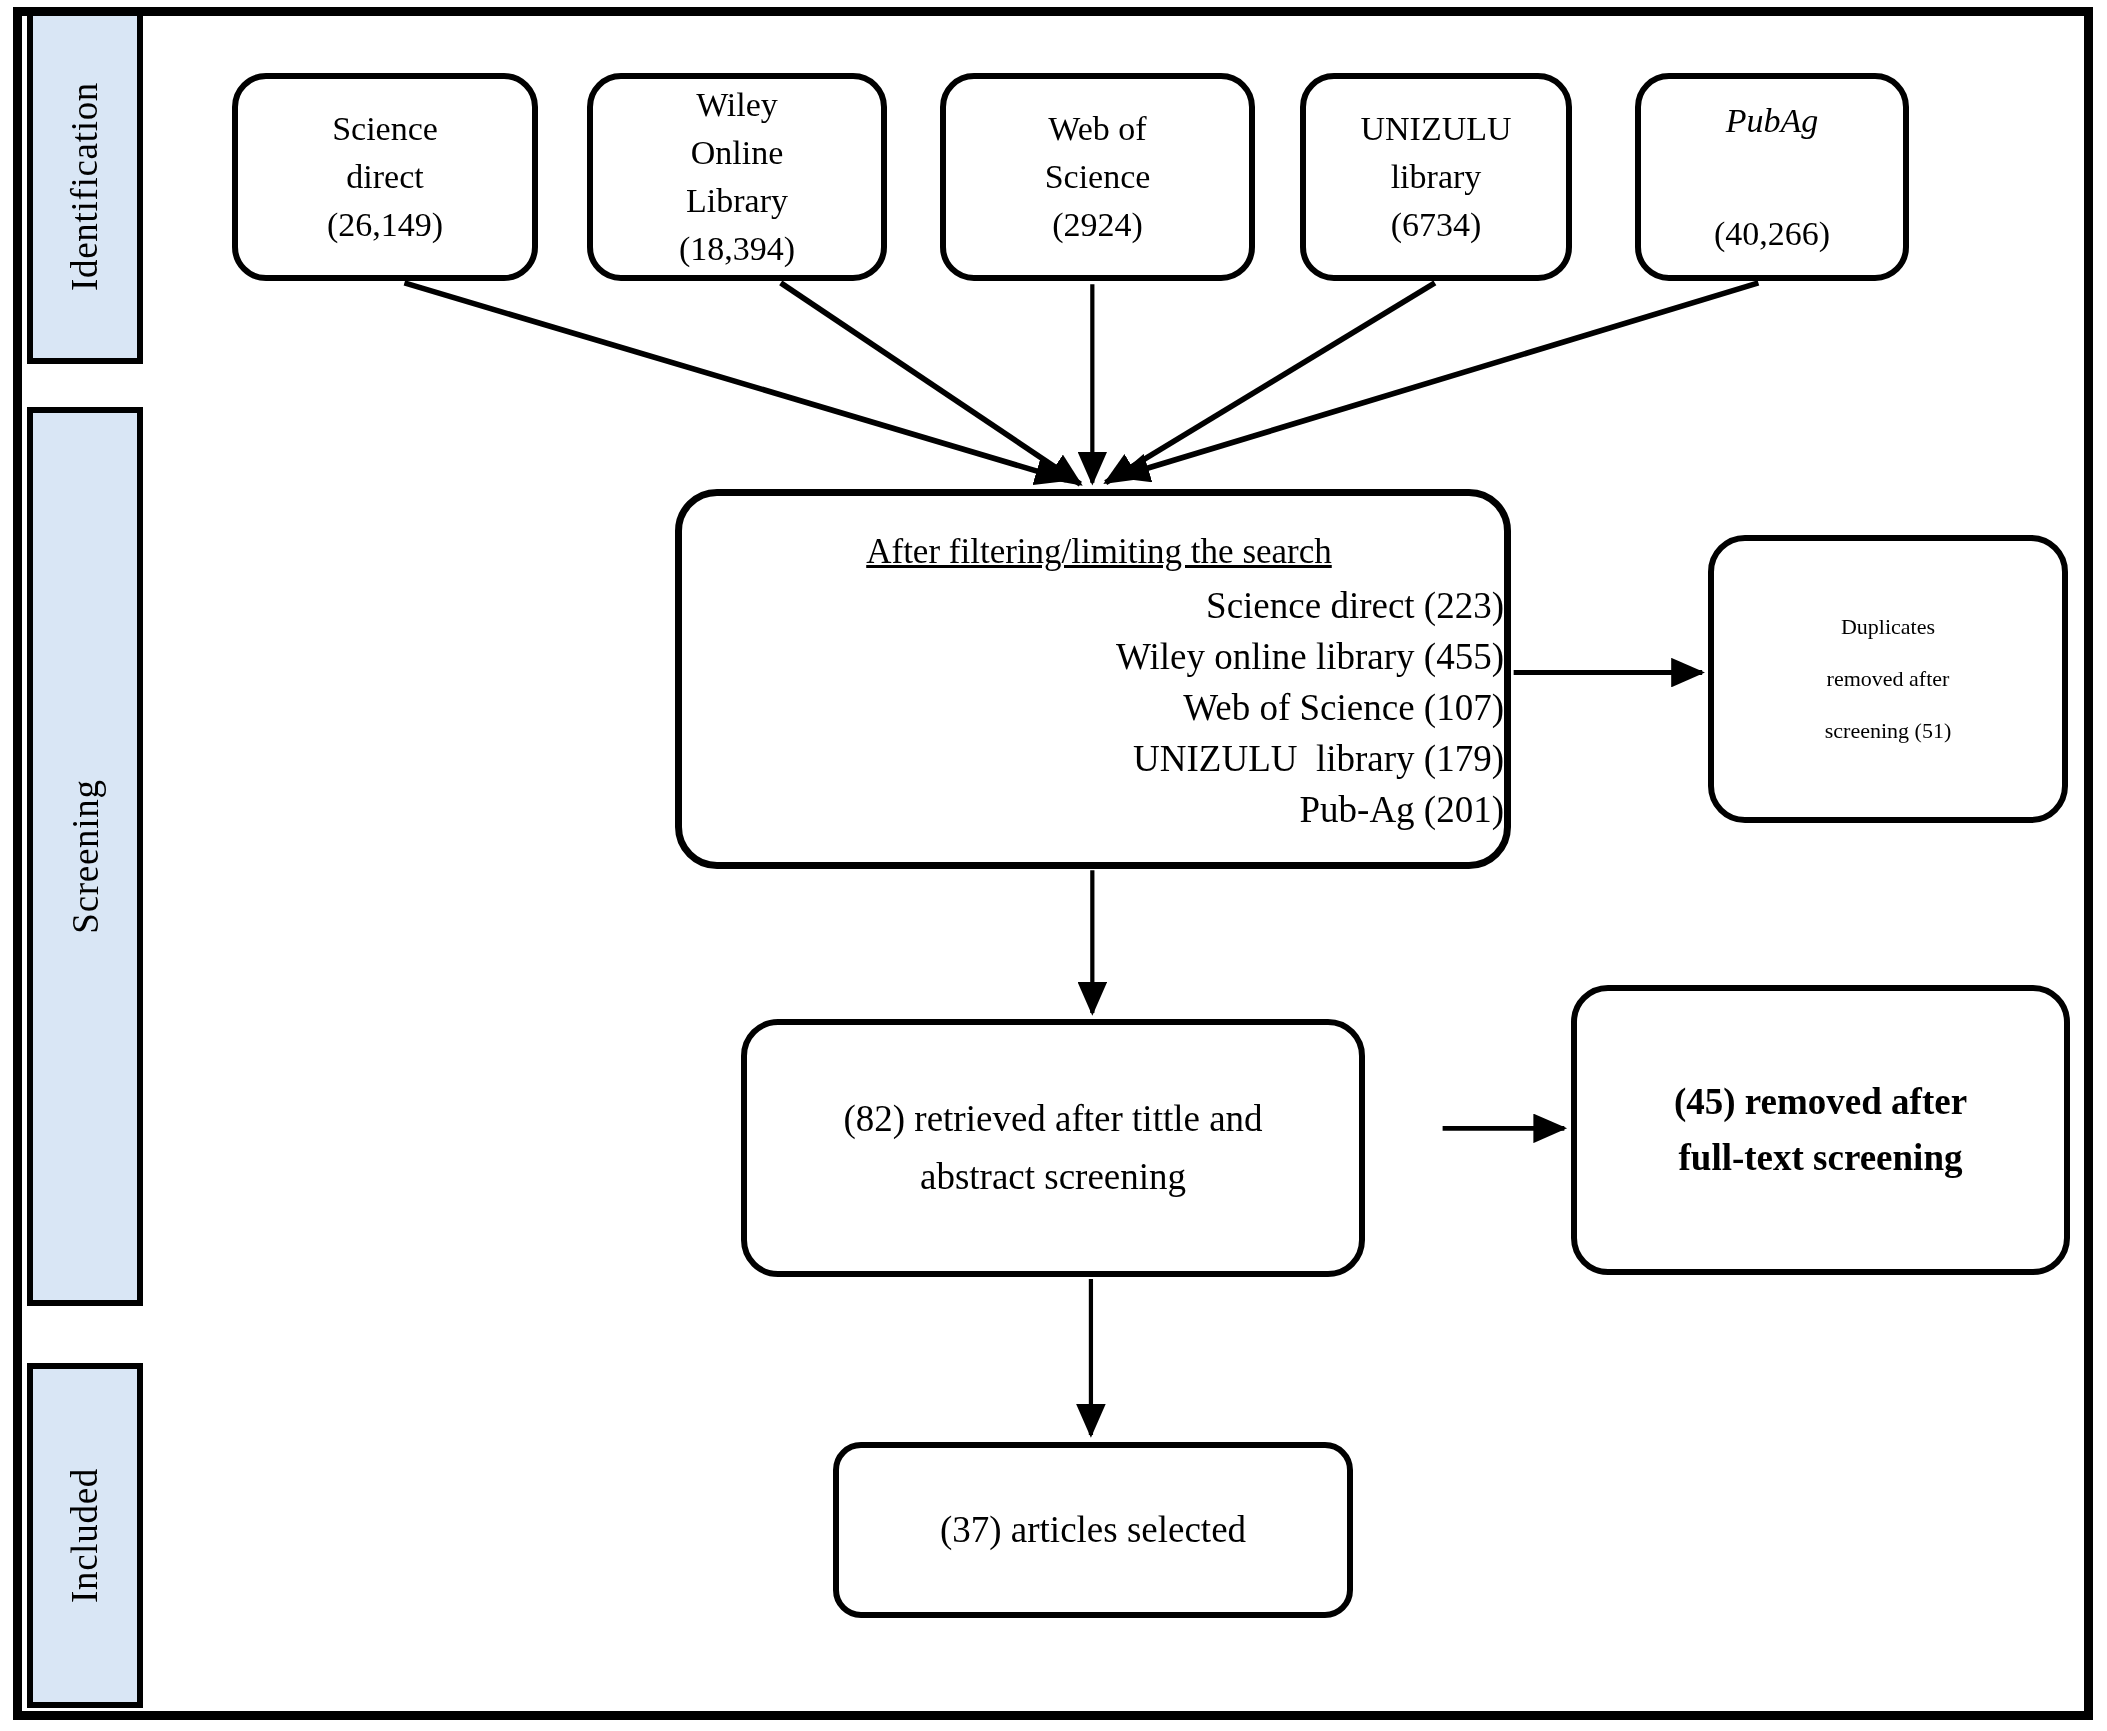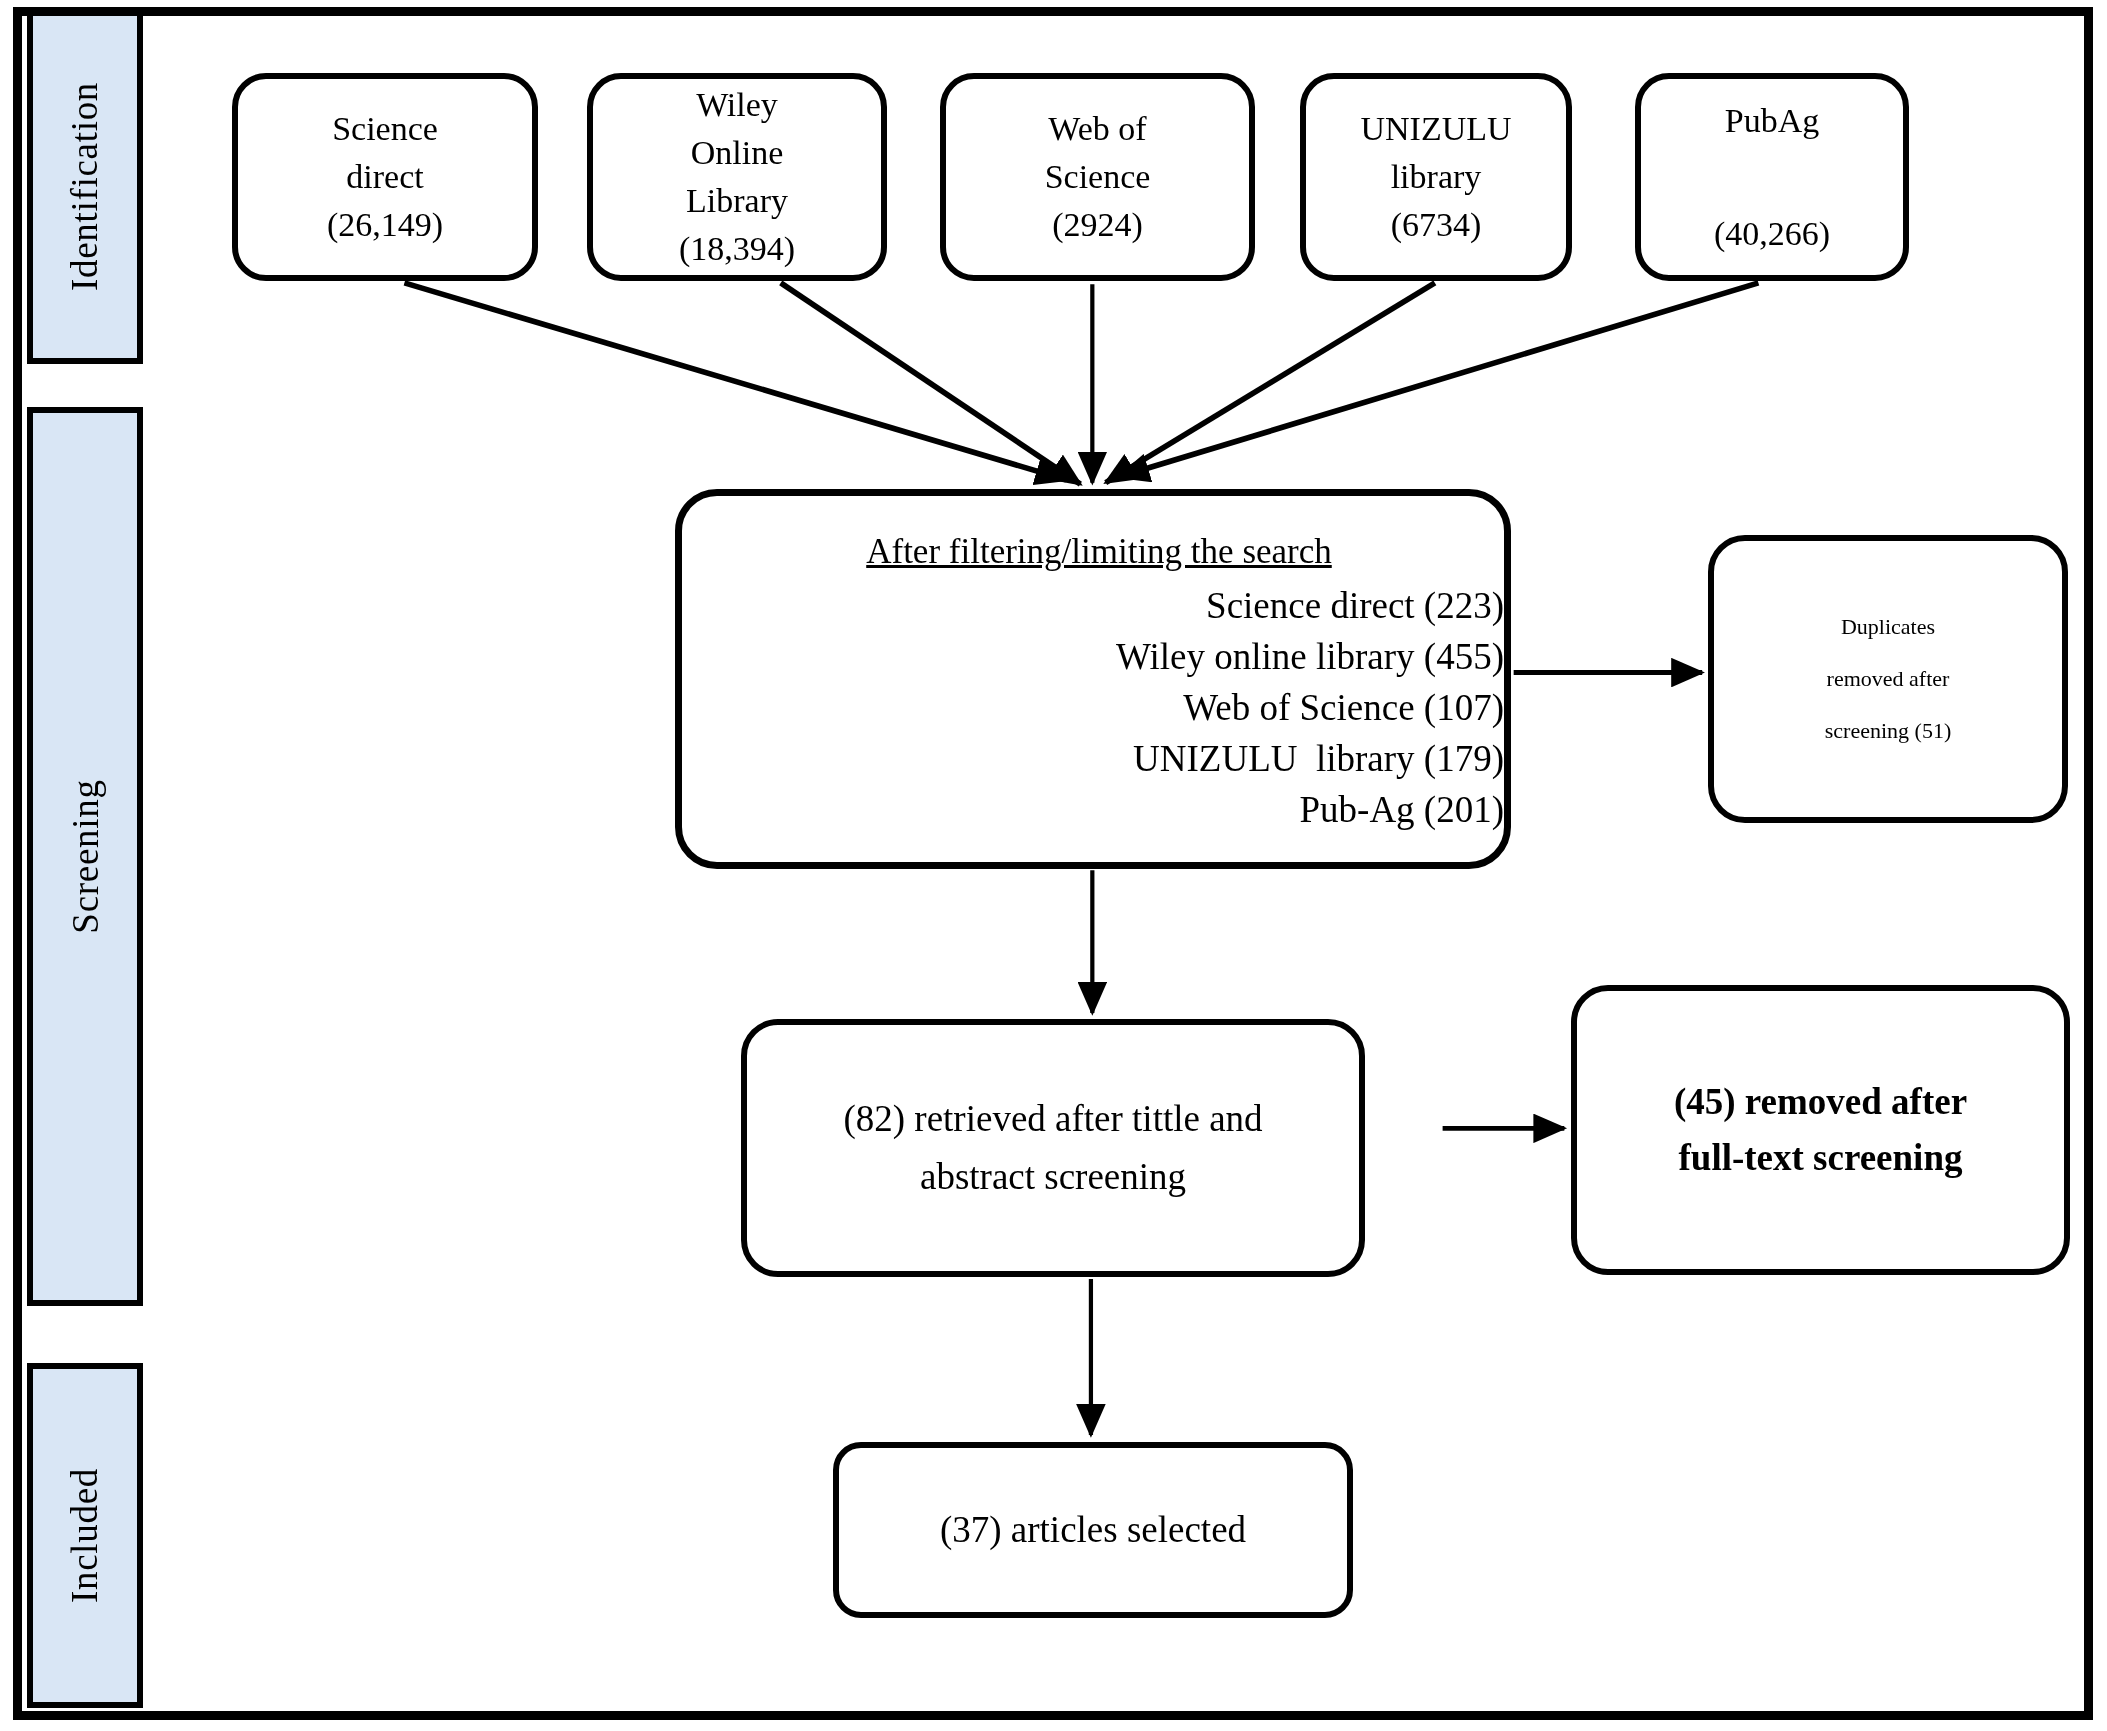--- a/index.html
+++ b/index.html
@@ -31,21 +31,21 @@
   .central-title{
     font-size:35px;line-height:56px;text-decoration:underline;
     text-align:center;width:100%;padding-left:12px;
   }
   .central-items{align-self:stretch;padding-left:37px;text-align:right;}
   .central-items div{font-size:37px;line-height:51px;white-space:pre;}
   .dup-line{font-size:22px;line-height:52px;}
   .r82-line{font-size:37px;line-height:58px;}
   .r45-line{font-size:37px;line-height:56px;font-weight:bold;}
   .sel-line{font-size:37px;line-height:56px;}
-  .gap-bottom{margin-bottom:65px;}
+  .gap-bottom{margin-bottom:65px;font-style:italic;}
   svg#flow-arrows{position:absolute;left:0;top:0;pointer-events:none;}
 </style>
 </head>
 <body>
 
 <div id="canvas">
 
   <div id="outer-frame"></div>
 
   <div class="stage-strip" style="top:9.8px;height:354px;background:#d9e6f5;">

